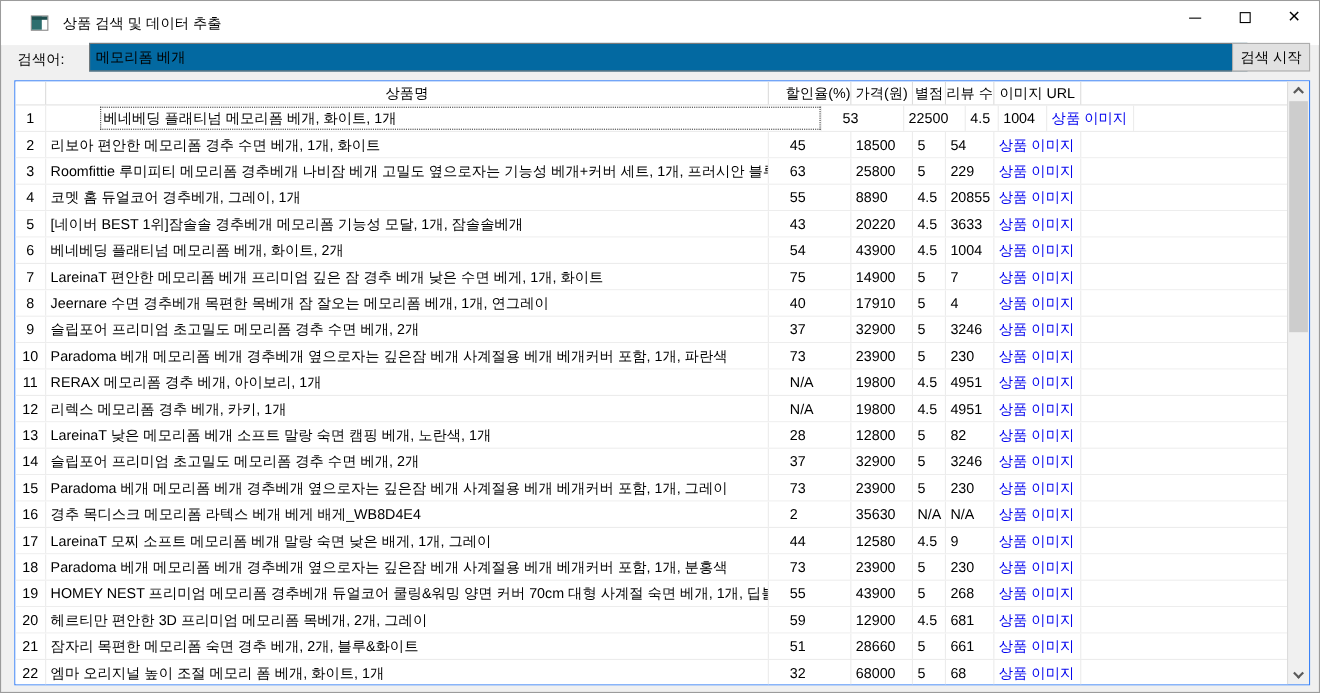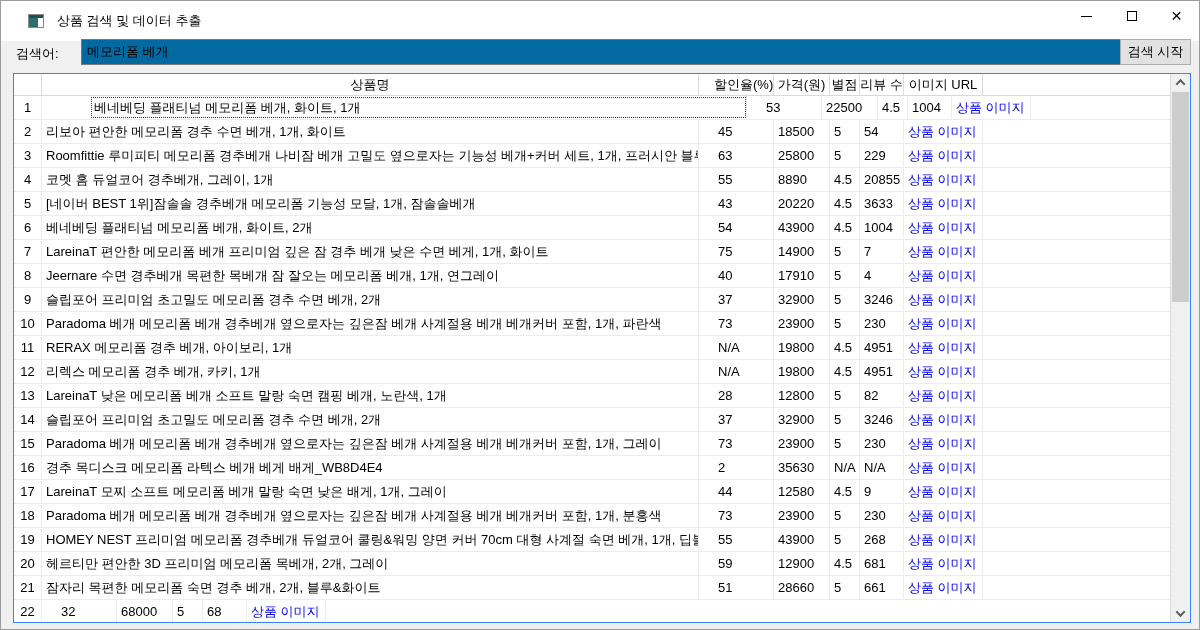--- a/index.html
+++ b/index.html
@@ -336,20 +336,21 @@
     <div class="td col-discount">51</div>
     <div class="td col-price">28660</div>
     <div class="td col-rating">5</div>
     <div class="td col-reviews">661</div>
     <div class="td col-image link-cell">상품 이미지</div>
     <div class="td col-filler"></div>
   </div>
 
   <div class="tr">
     <div class="td col-num">22</div>
+    <div class="td col-product">엠마 오리지널 높이 조절 메모리 폼 베개, 화이트, 1개</div>
     <div class="td col-discount">32</div>
     <div class="td col-price">68000</div>
     <div class="td col-rating">5</div>
     <div class="td col-reviews">68</div>
     <div class="td col-image link-cell">상품 이미지</div>
     <div class="td col-filler"></div>
   </div>
 </div>
     </div>
 

